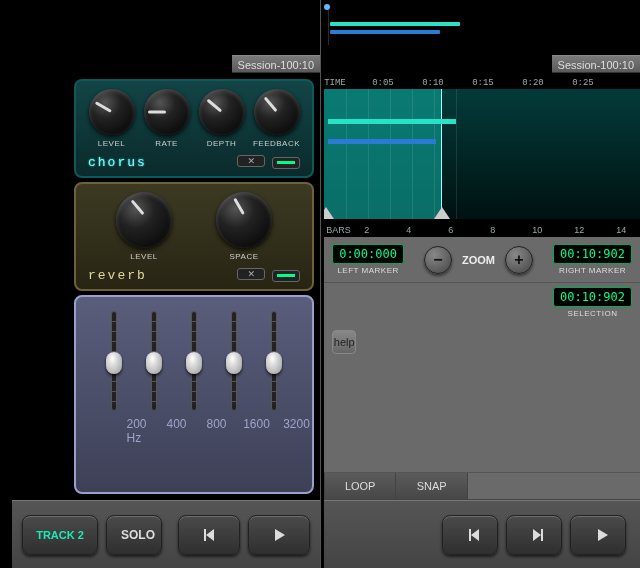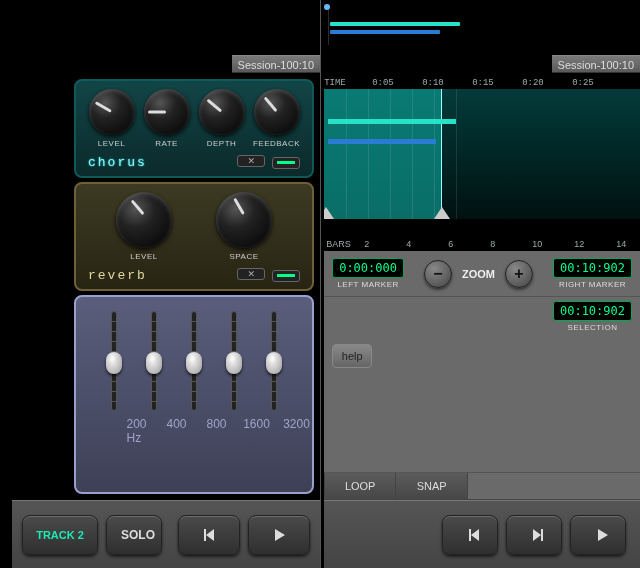--- a/index.html
+++ b/index.html
@@ -145,21 +145,21 @@
     background:rgba(13,150,140,0.7);
     border-right:1px solid #9ff;
   }
   .wave-area .clip{ position:absolute; height:5px;}
   .wave-area .tri {
     position:absolute; bottom:0; width:0;height:0;
     border-left:8px solid transparent; border-right:8px solid transparent;
     border-bottom:12px solid #ccc;
   }
   .bars-ruler{
-    height:32px; background:#000; font-size:9px; color:#9aa;
+    height:18px; background:#000; font-size:9px; color:#9aa;
     position:relative;
   }
   .bars-ruler .blabel{ position:absolute; left:2px; bottom:2px;}
   .bars-ruler .num{ position:absolute; bottom:2px;}
 
   .markers-row {
     height:46px; background:#6a6a6a; display:flex; align-items:center;
     padding:0 8px; gap:10px;
     border-bottom:1px solid #555;
   }
@@ -172,21 +172,21 @@
   .round-btn{
     width:28px;height:28px;border-radius:50%;
     background:radial-gradient(circle at 35% 30%,#888,#444);
     border:1px solid #222; display:flex;align-items:center;justify-content:center;
     color:#111; font-size:16px; font-weight:700; cursor:pointer;
     box-shadow:0 2px 3px rgba(0,0,0,0.5);
   }
   .zoom-label{ font-size:11px; color:#eee; font-weight:600;}
   .sel-row { display:flex; justify-content:flex-end; padding:4px 8px;}
   .help-btn{
-    width:40px;height:24px;border-radius:4px;border:1px solid #888;
+    width:24px;height:24px;border-radius:4px;border:1px solid #888;
     background:linear-gradient(#888,#666); color:#222; font-size:11px;
     margin:8px; cursor:pointer;
   }
   .midspace{ flex:1;}
   .tab-row{
     height:28px; display:flex; border-top:1px solid #555; border-bottom:1px solid #444;
   }
   .tab{
     width:72px; display:flex;align-items:center;justify-content:center;
     background:linear-gradient(#5b5b5b,#474747); font-size:11px; color:#ddd;

